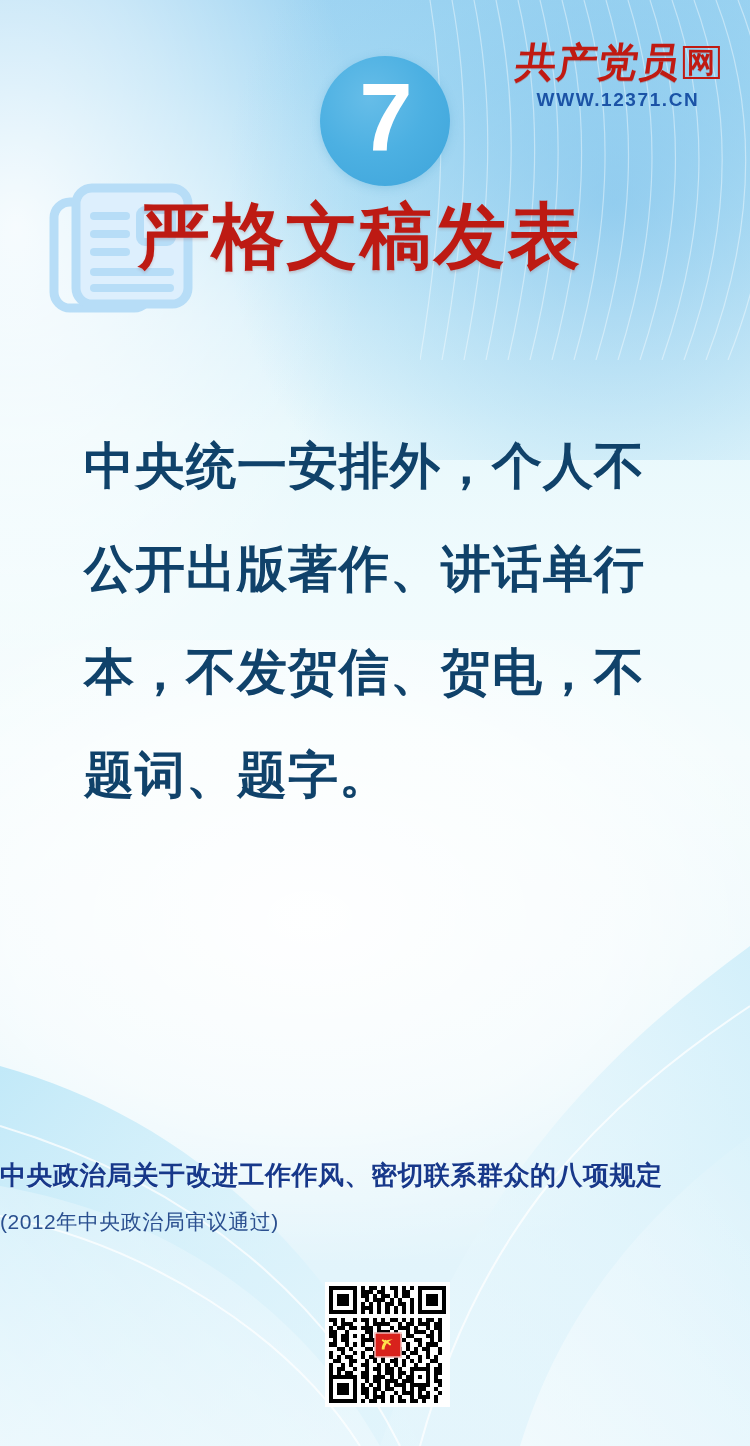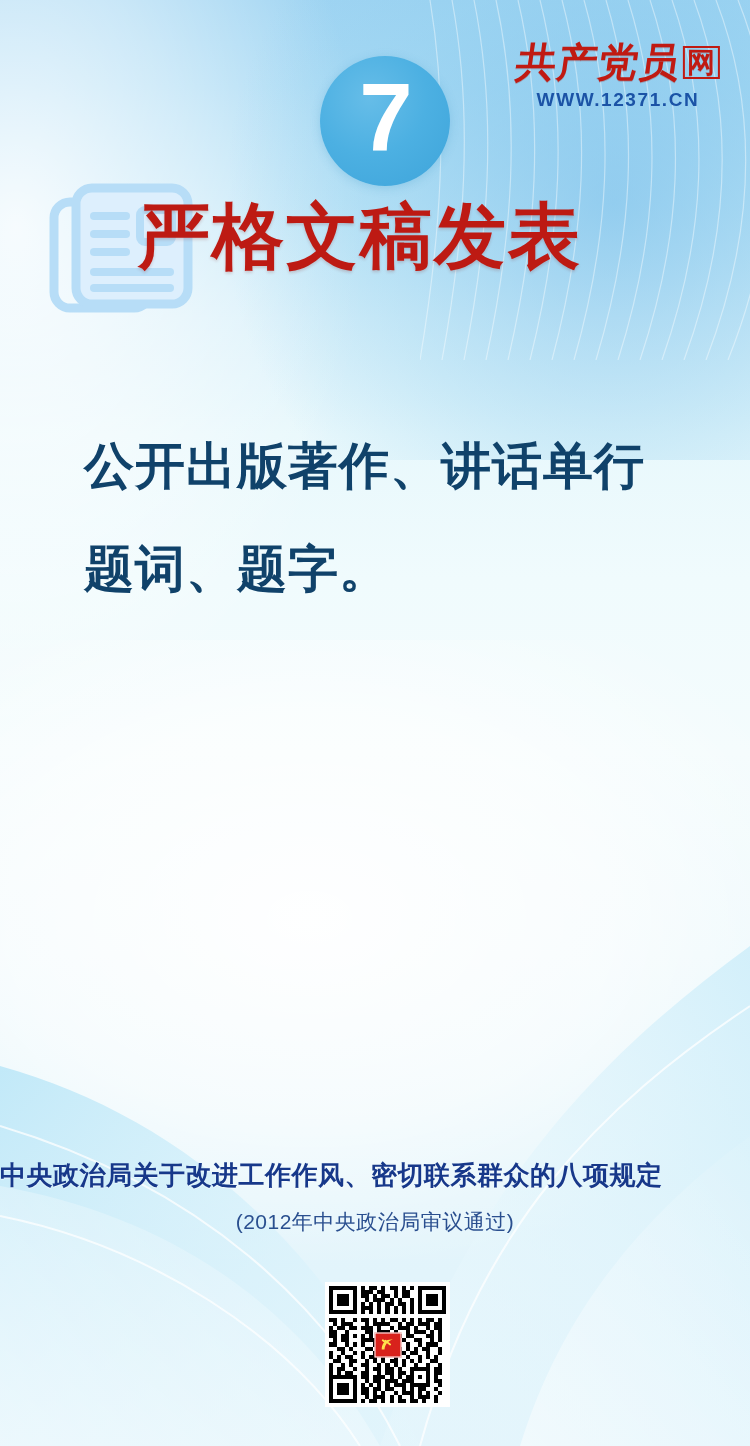--- a/index.html
+++ b/index.html
@@ -104,21 +104,21 @@
   .body-copy .ln.indent{ text-indent:100px; }
 
   
   .footer-main{
     position:absolute; left:0; top:1158px; width:750px; text-align:left;
     font-family:"DejaVu Serif","Liberation Serif",serif;
     font-size:26px; font-weight:700; color:#17388a; letter-spacing:.5px;
     text-shadow:0 1px 1px rgba(255,255,255,.6);
   }
   .footer-sub{
-    position:absolute; left:0; top:1208px; width:750px; text-align:center;
+    position:absolute; left:0; top:1208px; width:750px; 
     font-family:"Liberation Sans","DejaVu Sans",sans-serif;
     font-size:21px; font-weight:400; color:#2a4f8f; letter-spacing:.5px;
   }
 
   
   .qr-wrap{
     position:absolute; left:325px; top:1282px;
     width:125px; height:125px; background:#ffffff; padding:4px;
   }
   .qr-wrap svg{ display:block; width:100%; height:100%; }
@@ -209,21 +209,23 @@
     <line x1="46" y1="74" x2="78" y2="74"></line>
     <line x1="46" y1="94" x2="122" y2="94"></line>
     <line x1="46" y1="110" x2="122" y2="110"></line>
   </g>
   <rect x="92" y="32" width="32" height="32" rx="5" fill="none" stroke="#b7ddf7" stroke-width="8"></rect>
 </svg>
 
 <div class="title">严格文稿发表</div>
 
 <div class="body-copy">
+  <span class="ln">中央统一安排外，个人不</span>
   <span class="ln">公开出版著作、讲话单行</span>
+  <span class="ln">本，不发贺信、贺电，不</span>
   <span class="ln">题词、题字。</span>
 </div>
 
 <div class="footer-main">中央政治局关于改进工作作风、密切联系群众的八项规定</div>
 <div class="footer-sub">(2012年中央政治局审议通过)</div>
 
 <div class="qr-wrap">
   <svg viewBox="0 0 29 29" shape-rendering="crispEdges">
     <rect width="29" height="29" fill="#ffffff"></rect>
     <g fill="#000000">

